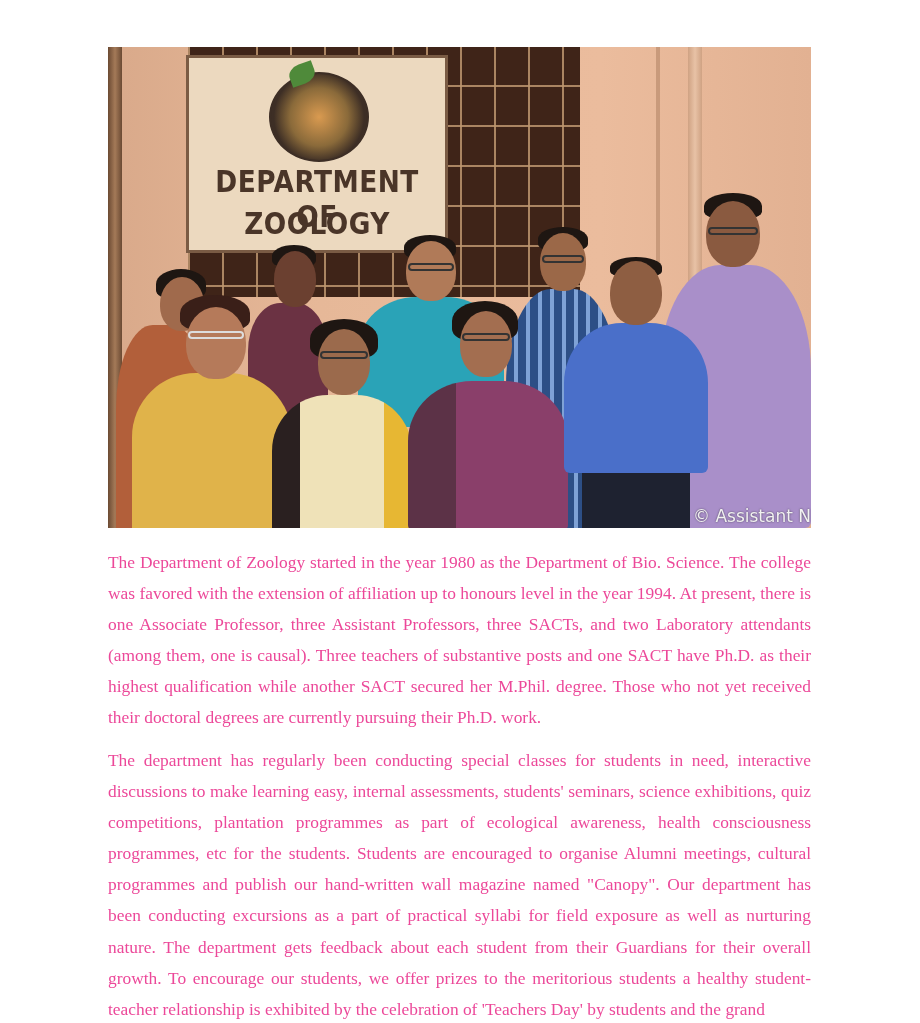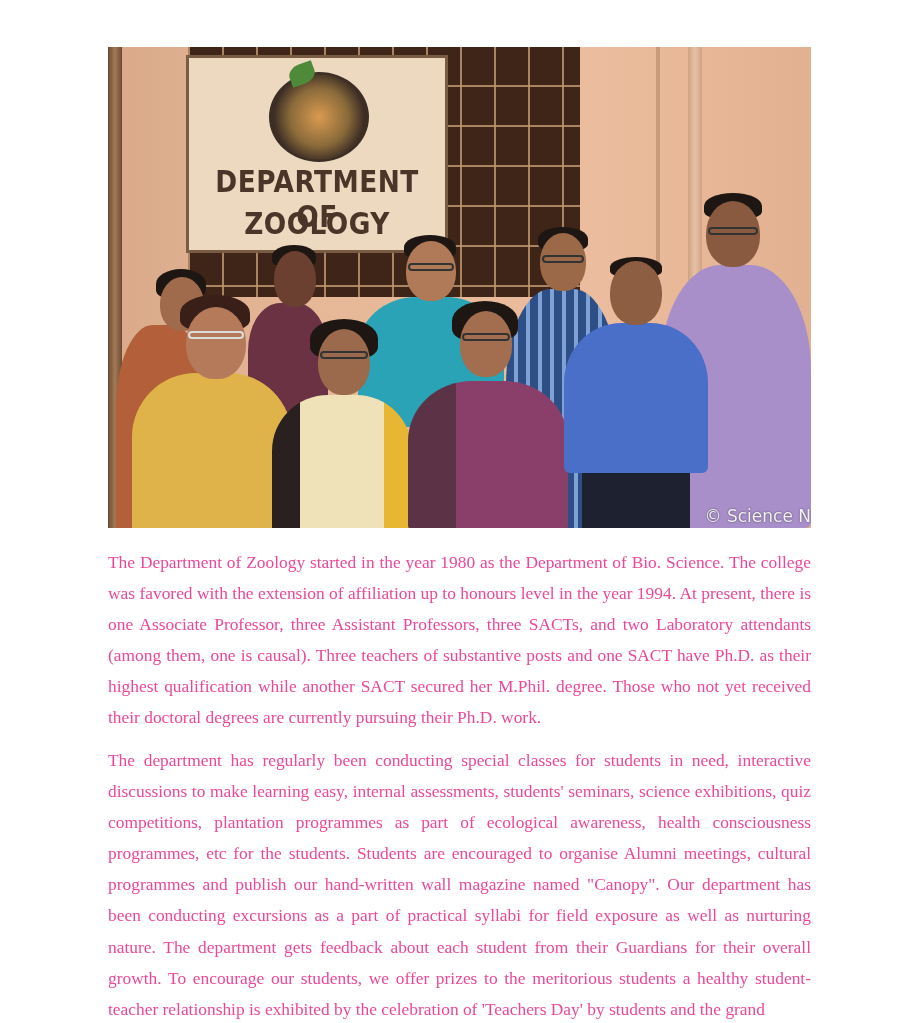--- a/index.html
+++ b/index.html
@@ -106,21 +106,21 @@
       <div class="head" style="left:52px;top:10px;width:52px;height:66px;background:#a36e50;"></div>
       <div class="glasses" style="left:54px;top:32px;width:48px;"></div>
     </div>
     <div class="person" style="left:456px;top:210px;">
       <div class="body" style="left:0;top:66px;width:144px;height:150px;background:#4a6fc9;"></div>
       <div class="body" style="left:18px;top:216px;width:108px;height:60px;border-radius:0;background:#1e2230;"></div>
       <div class="hair" style="left:46px;top:0;width:52px;height:20px;"></div>
       <div class="head" style="left:46px;top:4px;width:52px;height:64px;background:#8e5e42;"></div>
     </div>
 
-    <div class="watermark">© Science N</div>
+    <div class="watermark">© Assistant N</div>
   </div>
 
   <div class="text p1">
     <p>The Department of Zoology started in the year 1980 as the Department of Bio. Science. The college was favored with the extension of affiliation up to honours level in the year 1994. At present, there is one Associate Professor, three Assistant Professors, three SACTs, and two Laboratory attendants (among them, one is causal). Three teachers of substantive posts and one SACT have Ph.D. as their highest qualification while another SACT secured her M.Phil. degree. Those who not yet received their doctoral degrees are currently pursuing their Ph.D. work.</p>
   </div>
   <div class="text p2">
     <p>The department has regularly been conducting special classes for students in need, interactive discussions to make learning easy, internal assessments, students' seminars, science exhibitions, quiz competitions, plantation programmes as part of ecological awareness, health consciousness programmes, etc for the students. Students are encouraged to organise Alumni meetings, cultural programmes and publish our hand-written wall magazine named "Canopy". Our department has been conducting excursions as a part of practical syllabi for field exposure as well as nurturing nature. The department gets feedback about each student from their Guardians for their overall growth. To encourage our students, we offer prizes to the meritorious students a healthy student-teacher relationship is exhibited by the celebration of 'Teachers Day' by students and the grand</p>
   </div>
 </div>
 

